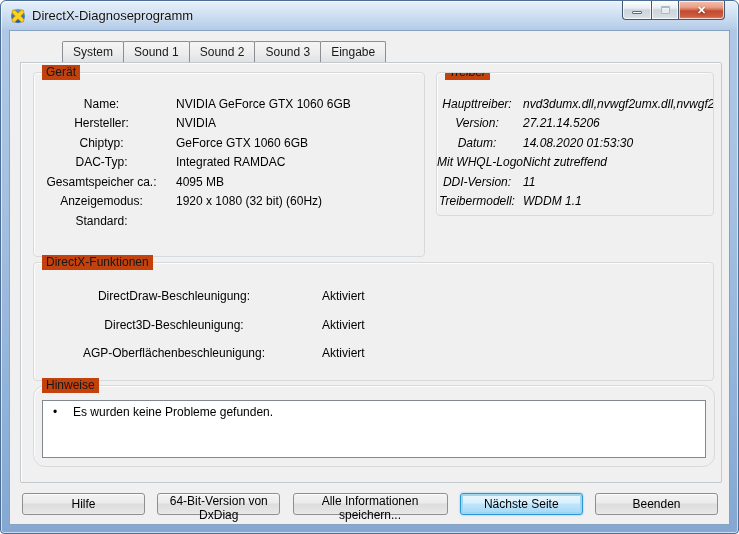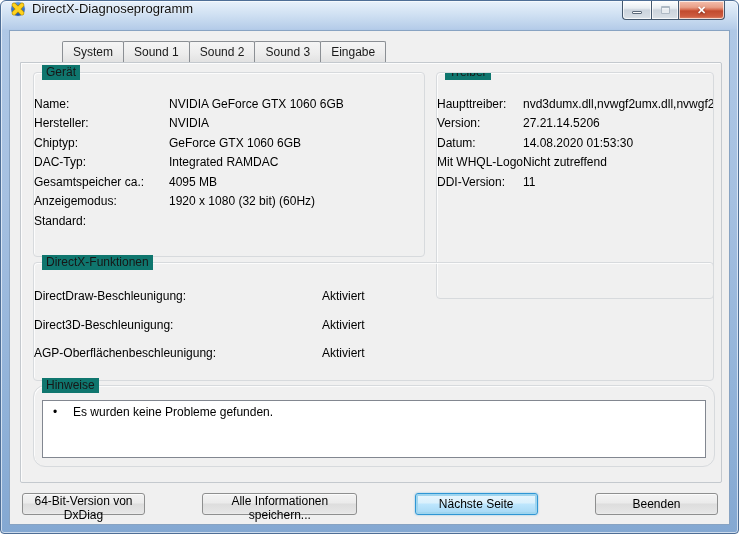--- a/index.html
+++ b/index.html
@@ -8,21 +8,21 @@
 
   
   .window {
     position: relative; width: 739px; height: 534px;
     background: linear-gradient(180deg, #e8f1fb 0px, #cfe0f2 14px, #b5cce9 28px,
                 #afc8e6 29px, #a5c0e1 200px, #8fb1d8 420px, #84a8d2 100%);
     border: 1px solid #4e6e96; border-radius: 6px 6px 4px 4px;
     box-shadow: inset 0 0 0 1px rgba(255,255,255,.6);
   }
   .titlebar { position: absolute; top: 0; left: 0; right: 0; height: 29px;
-    display: flex; padding-left: 9px; }
+    display: flex; align-items: center; padding-left: 9px; }
   .app-icon { width: 16px; height: 16px; margin-right: 6px; flex: 0 0 auto; }
   .title-text { font-size: 13px; color: #101010; text-shadow: 0 0 2px rgba(255,255,255,.8); }
 
   .win-controls { position: absolute; top: 0; right: 13px; display: flex; z-index: 10; }
   .win-btn { height: 19px; border: 1px solid #44586e; border-top: none;
     background: linear-gradient(#ffffff, #e8edf2 40%, #ccd4dd 50%, #d6dde4 90%, #e7ecf1);
     display: flex; align-items: center; justify-content: center;
     box-shadow: inset 0 0 0 1px rgba(255,255,255,.7); cursor: default; }
   .win-btn.min { width: 29px; border-right: none; border-radius: 0 0 0 4px; }
   .win-btn.max { width: 27px; border-right: none; }
@@ -51,30 +51,30 @@
     border-color: #787d82; }
 
   .tab-panel { position: absolute; top: 31px; left: 10px; width: 702px; height: 421px;
     background: #f0f0f0; border: 1px solid #c4c9ce; border-radius: 0 2px 2px 2px;
     box-shadow: inset 1px 1px 0 #fcfcfc; z-index: 1; }
 
   
   .groupbox { position: absolute; border: 1px solid #d7dadd; border-radius: 4px;
     box-shadow: inset 1px 1px 0 rgba(255,255,255,.8); }
   .groupbox > .gb-title { position: absolute; top: -8px; left: 8px;
-    background: #0f766e; padding: 0 4px; font-size: 12px; color: #171717; line-height: 15px; }
+    background: #c2410c; padding: 0 4px; font-size: 12px; color: #171717; line-height: 15px; }
   .gb-device  { left: 12px;  top: 9px;   width: 392px; height: 185px; }
-  .gb-driver  { left: 415px; top: 9px;   width: 278px; height: 227px; overflow: hidden; }
+  .gb-driver  { left: 415px; top: 9px;   width: 278px; height: 144px; overflow: hidden; font-style: italic; }
   .gb-dx      { left: 12px;  top: 199px; width: 681px; height: 119px; }
   .gb-notes   { left: 12px;  top: 322px; width: 682px; height: 82px; border-radius: 12px; }
 
   .kv-rows { padding-top: 21px; }
   .kv-row { display: flex; align-items: center; height: 19.5px; white-space: nowrap; }
-  .kv-label { text-align: left; color: #000; flex: 0 0 auto; }
-  .kv-value { margin-left: 0; color: #000; }
+  .kv-label { text-align: center; color: #000; flex: 0 0 auto; }
+  .kv-value { margin-left: 7px; color: #000; }
   .gb-device .kv-label { width: 135px; }
   .gb-driver .kv-label { width: 80px; }
   .gb-driver .kv-value { margin-left: 6px; }
   .gb-dx .kv-rows { padding-top: 19px; }
   .gb-dx .kv-row { height: 28.5px; }
   .gb-dx .kv-label { width: 280px; }
   .gb-dx .kv-value { margin-left: 8px; }
 
   
   .notes-box { position: absolute; left: 8px; right: 8px; top: 14px; height: 58px;
@@ -205,20 +205,24 @@
             <div class="kv-row">
               <span class="kv-label">Mit WHQL-Logo:</span>
               <span class="kv-value">Nicht zutreffend</span>
             </div>
 
             <div class="kv-row">
               <span class="kv-label">DDI-Version:</span>
               <span class="kv-value">11</span>
             </div>
 
+            <div class="kv-row">
+              <span class="kv-label">Treibermodell:</span>
+              <span class="kv-value">WDDM 1.1</span>
+            </div>
           </div>
       </div>
 
       <div class="groupbox gb-dx">
         <span class="gb-title">DirectX-Funktionen</span>
         <div class="kv-rows">
 
             <div class="kv-row">
               <span class="kv-label">DirectDraw-Beschleunigung:</span>
               <span class="kv-value">Aktiviert</span>
@@ -243,20 +247,21 @@
             <div class="note-item">
               <span class="note-bullet">•</span>
               <span class="note-text">Es wurden keine Probleme gefunden.</span>
             </div>
           </div>
       </div>
 
     </div>
 
     <div class="footer">
+      <button class="btn btn-help">Hilfe</button>
       <button class="btn btn-64">64-Bit-Version von DxDiag</button>
       <button class="btn btn-save">Alle Informationen speichern...</button>
       <button class="btn btn-next">Nächste Seite</button>
       <button class="btn btn-exit">Beenden</button>
     </div>
 
   </div>
 </div>
 
 </body></html>

